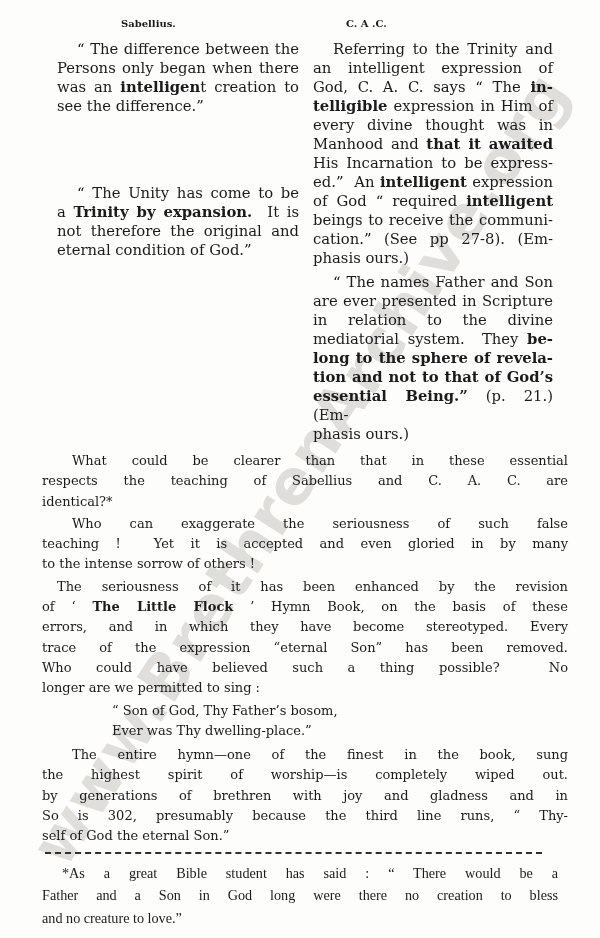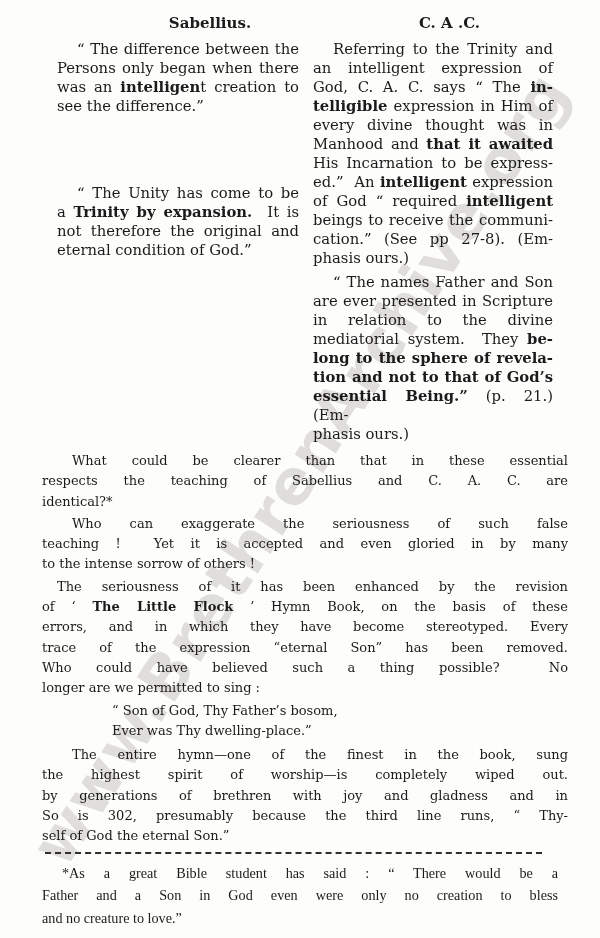--- a/index.html
+++ b/index.html
@@ -17,21 +17,21 @@
     transform:translate(-50%,-50%) rotate(-57deg);
     font-family:"DejaVu Sans","Liberation Sans",sans-serif;
     font-weight:bold;font-size:62px;letter-spacing:1px;
     color:rgba(132,126,112,0.24);
     white-space:nowrap;z-index:0;pointer-events:none;
   }
   .cols{display:flex;padding:14px 0 0 57px;}
   .col-left{width:242px;margin-right:14px;}
   .col-right{width:240px;}
   .col{font-size:14.8px;line-height:19px;}
-  .colhead{font-weight:bold;font-size:15px;margin-bottom:6px;text-align:center;}
+  .colhead{font-weight:bold;font-size:10px;margin-bottom:6px;}
   .colhead-left{padding-left:64px;}
   .colhead-right{padding-left:33px;}
   .ln{min-height:19px;}
   .justify .ln:not(:last-child){text-align:justify;text-align-last:justify;}
   .b, .ln .b{font-weight:bold;}
   .indent .ln:first-child{text-indent:20px;}
   .indent-lg .ln:first-child{text-indent:30px;}
   .indent-sm .ln:first-child{text-indent:15px;}
   .gap-left{margin-top:68px;}
   .gap-right{margin-top:5px;}
@@ -130,18 +130,18 @@
           <div class="ln"><span>by generations of brethren with joy and gladness and in</span></div>
           <div class="ln"><span>So is 302, presumably because the third line runs, “ Thy-</span></div>
           <div class="ln"><span>self of God the eternal Son.”</span></div>
         </div>
     </div>
 
     <div class="rule"></div>
 
     <div class="footnote justify indent">
         <div class="ln"><span>*As a great Bible student has said : “ There would be a</span></div>
-        <div class="ln"><span>Father and a Son in God even were only no creation to bless</span></div>
+        <div class="ln"><span>Father and a Son in God long were there no creation to bless</span></div>
         <div class="ln"><span>and no creature to love.”</span></div>
       </div>
 
   </div>
 </div>
 
 </body></html>

